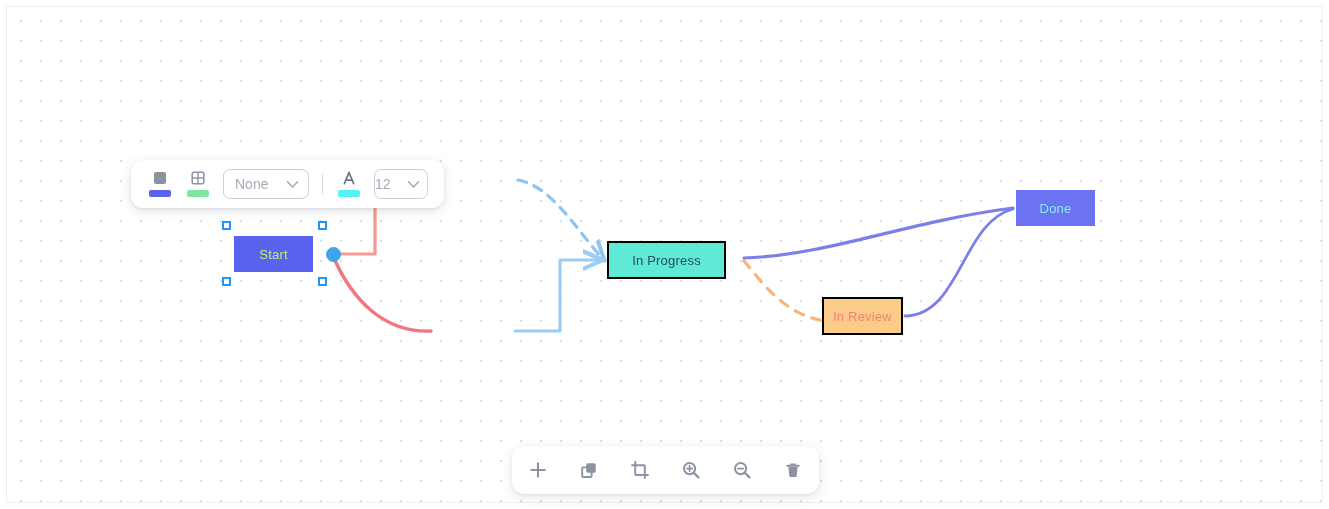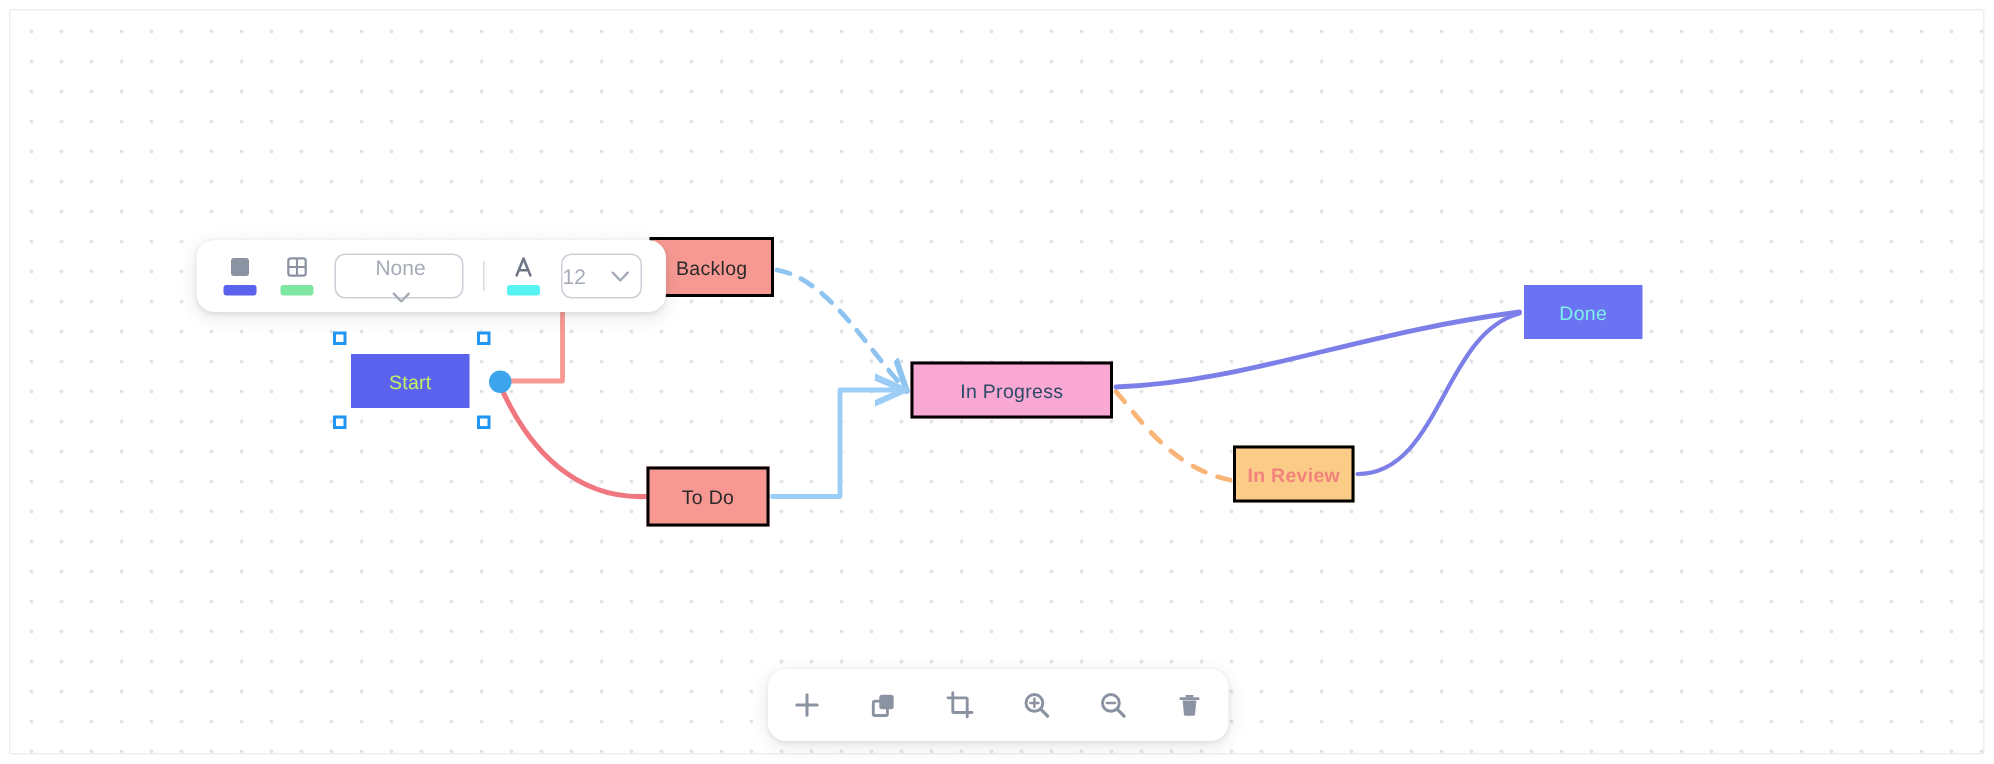--- a/index.html
+++ b/index.html
@@ -99,21 +99,21 @@
     height: 30px;
     padding: 0 9px 0 11px;
     border: 1px solid #cbd0d8;
     border-radius: 7px;
     background: #ffffff;
     color: #a5abb6;
     font-size: 14px;
     cursor: pointer;
   }
   .tb-select.narrow { min-width: 54px; padding: 0 7px 0 0; }
-  .tb-select.wide { min-width: 86px; flex-direction: column; }
+  .tb-select.wide { min-width: 86px; }
   .chev { display: inline-block; flex: 0 0 auto; }
   .tb-divider {
     width: 1px; height: 20px;
     background: #d5d9e0;
     margin: 0 1px;
   }
 
   
   #action-toolbar {
     position: absolute;
@@ -165,33 +165,27 @@
 
     <path d="M 744 258 C 830 255 905 222 1013 208" fill="none" stroke="#7d7fe8" stroke-width="3.2" stroke-linecap="round"></path>
 
     <path d="M 905 316 C 960 316 962 222 1013 209" fill="none" stroke="#7d7fe8" stroke-width="2.8" stroke-linecap="round"></path>
   </svg>
 
   <div class="node plain" style="left:234px; top:236px; width:79px; height:36px; background:#5b63ee; color:#bef264;">
     <span>Start</span>
   </div>
 
-  <div class="node bordered" style="left:433px; top:158px; width:83px; height:40px; background:#f79992; color:#2a2a2a;">
-    <span>Backlog</span>
-  </div>
-
-  <div class="node bordered" style="left:431px; top:311px; width:82px; height:40px; background:#f79992; color:#2a2a2a;">
-    <span>To Do</span>
-  </div>
-
-  <div class="node bordered" style="left:607px; top:241px; width:135px; height:38px; background:#f9a8d4; color:#2b4a66;">
+
+
+  <div class="node bordered" style="left:607px; top:241px; width:119px; height:38px; background:#5eead4; color:#2b4a66;">
     <span>In Progress</span>
   </div>
 
-  <div class="node bordered" style="left:822px; top:297px; width:81px; height:38px; background:#fbcc87; color:#f1837c;font-weight:bold;">
+  <div class="node bordered" style="left:822px; top:297px; width:81px; height:38px; background:#fbcc87; color:#f1837c;">
     <span>In Review</span>
   </div>
 
   <div class="node plain" style="left:1016px; top:190px; width:79px; height:36px; background:#6b73f2; color:#7ef0ea;">
     <span>Done</span>
   </div>
 
   <div class="sel-handle" style="left:222px; top:221px;"></div>
   <div class="sel-handle" style="left:318px; top:221px;"></div>
   <div class="sel-handle" style="left:222px; top:277px;"></div>

